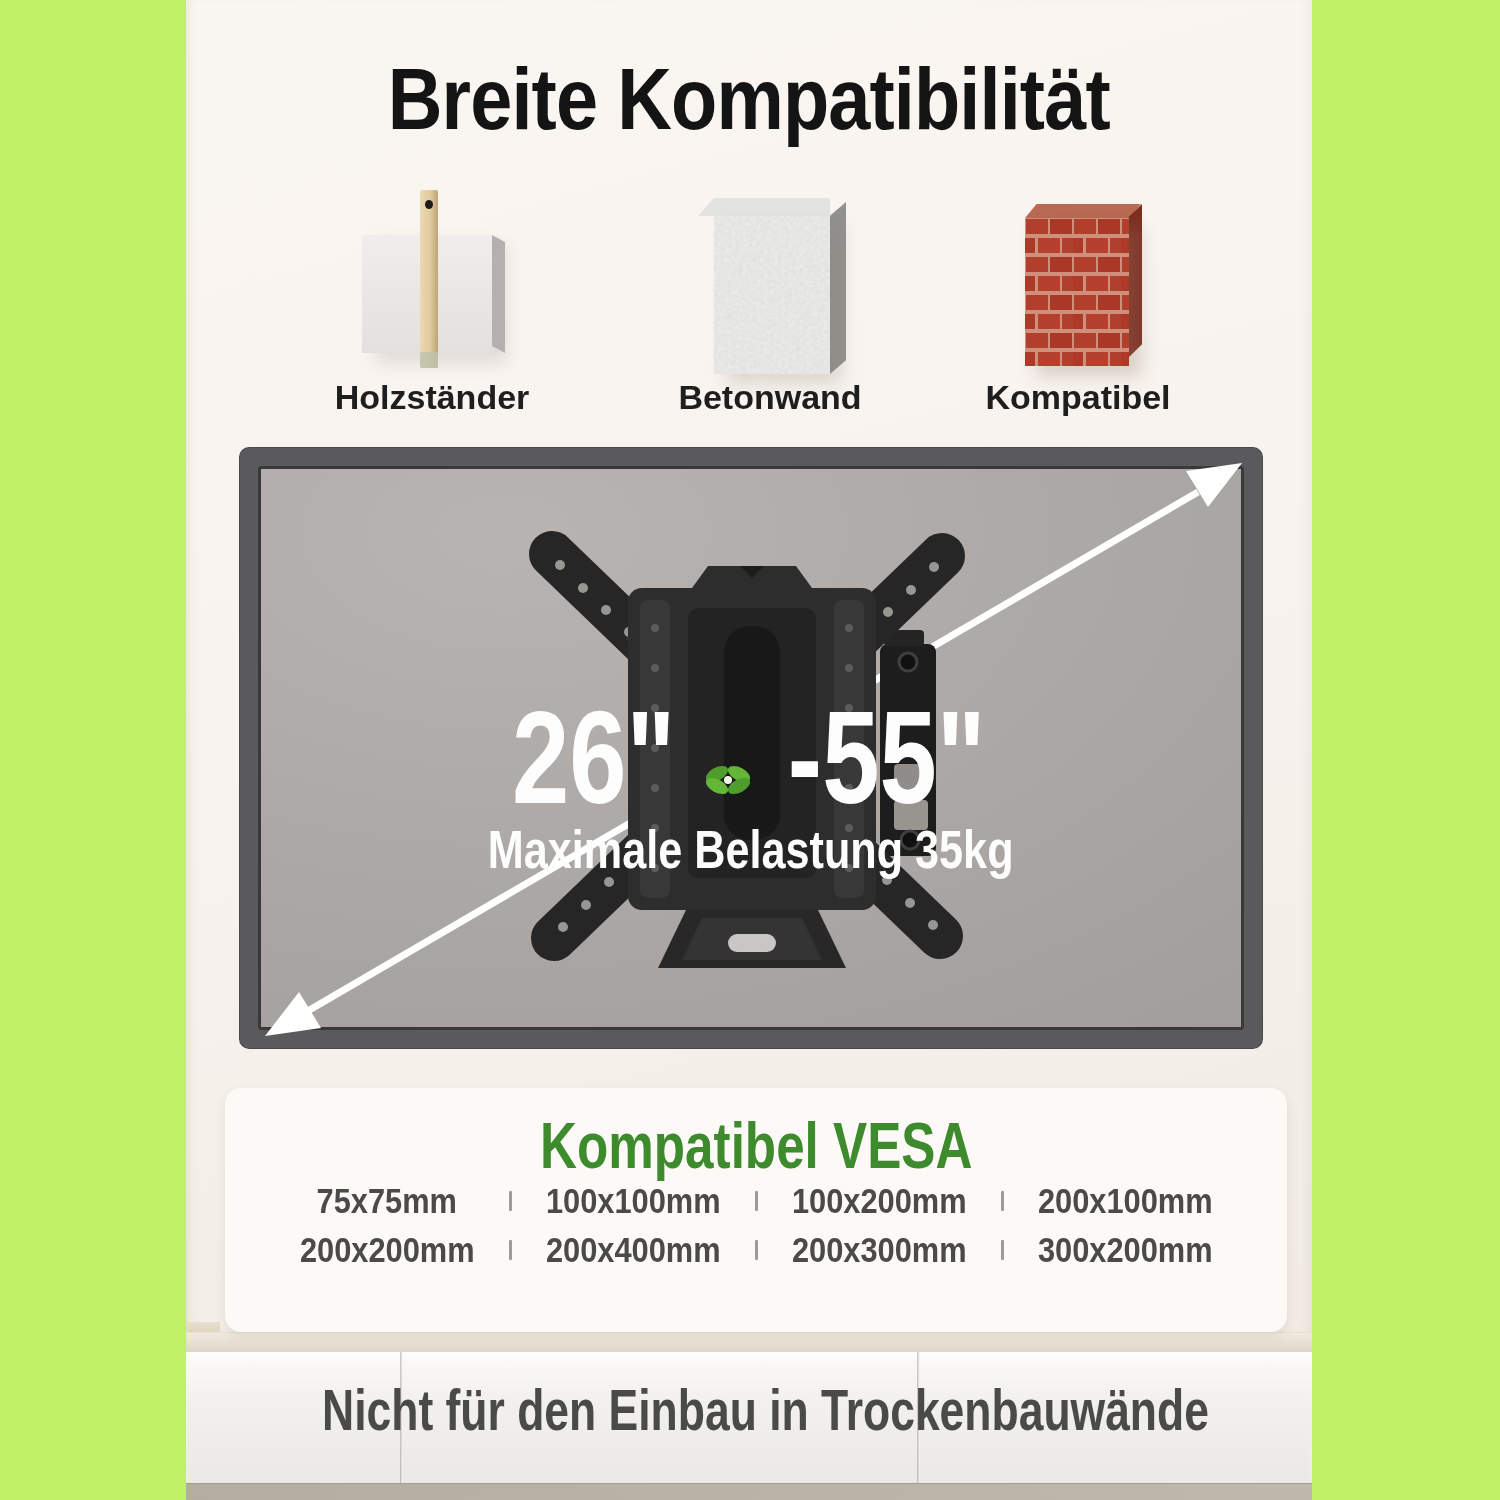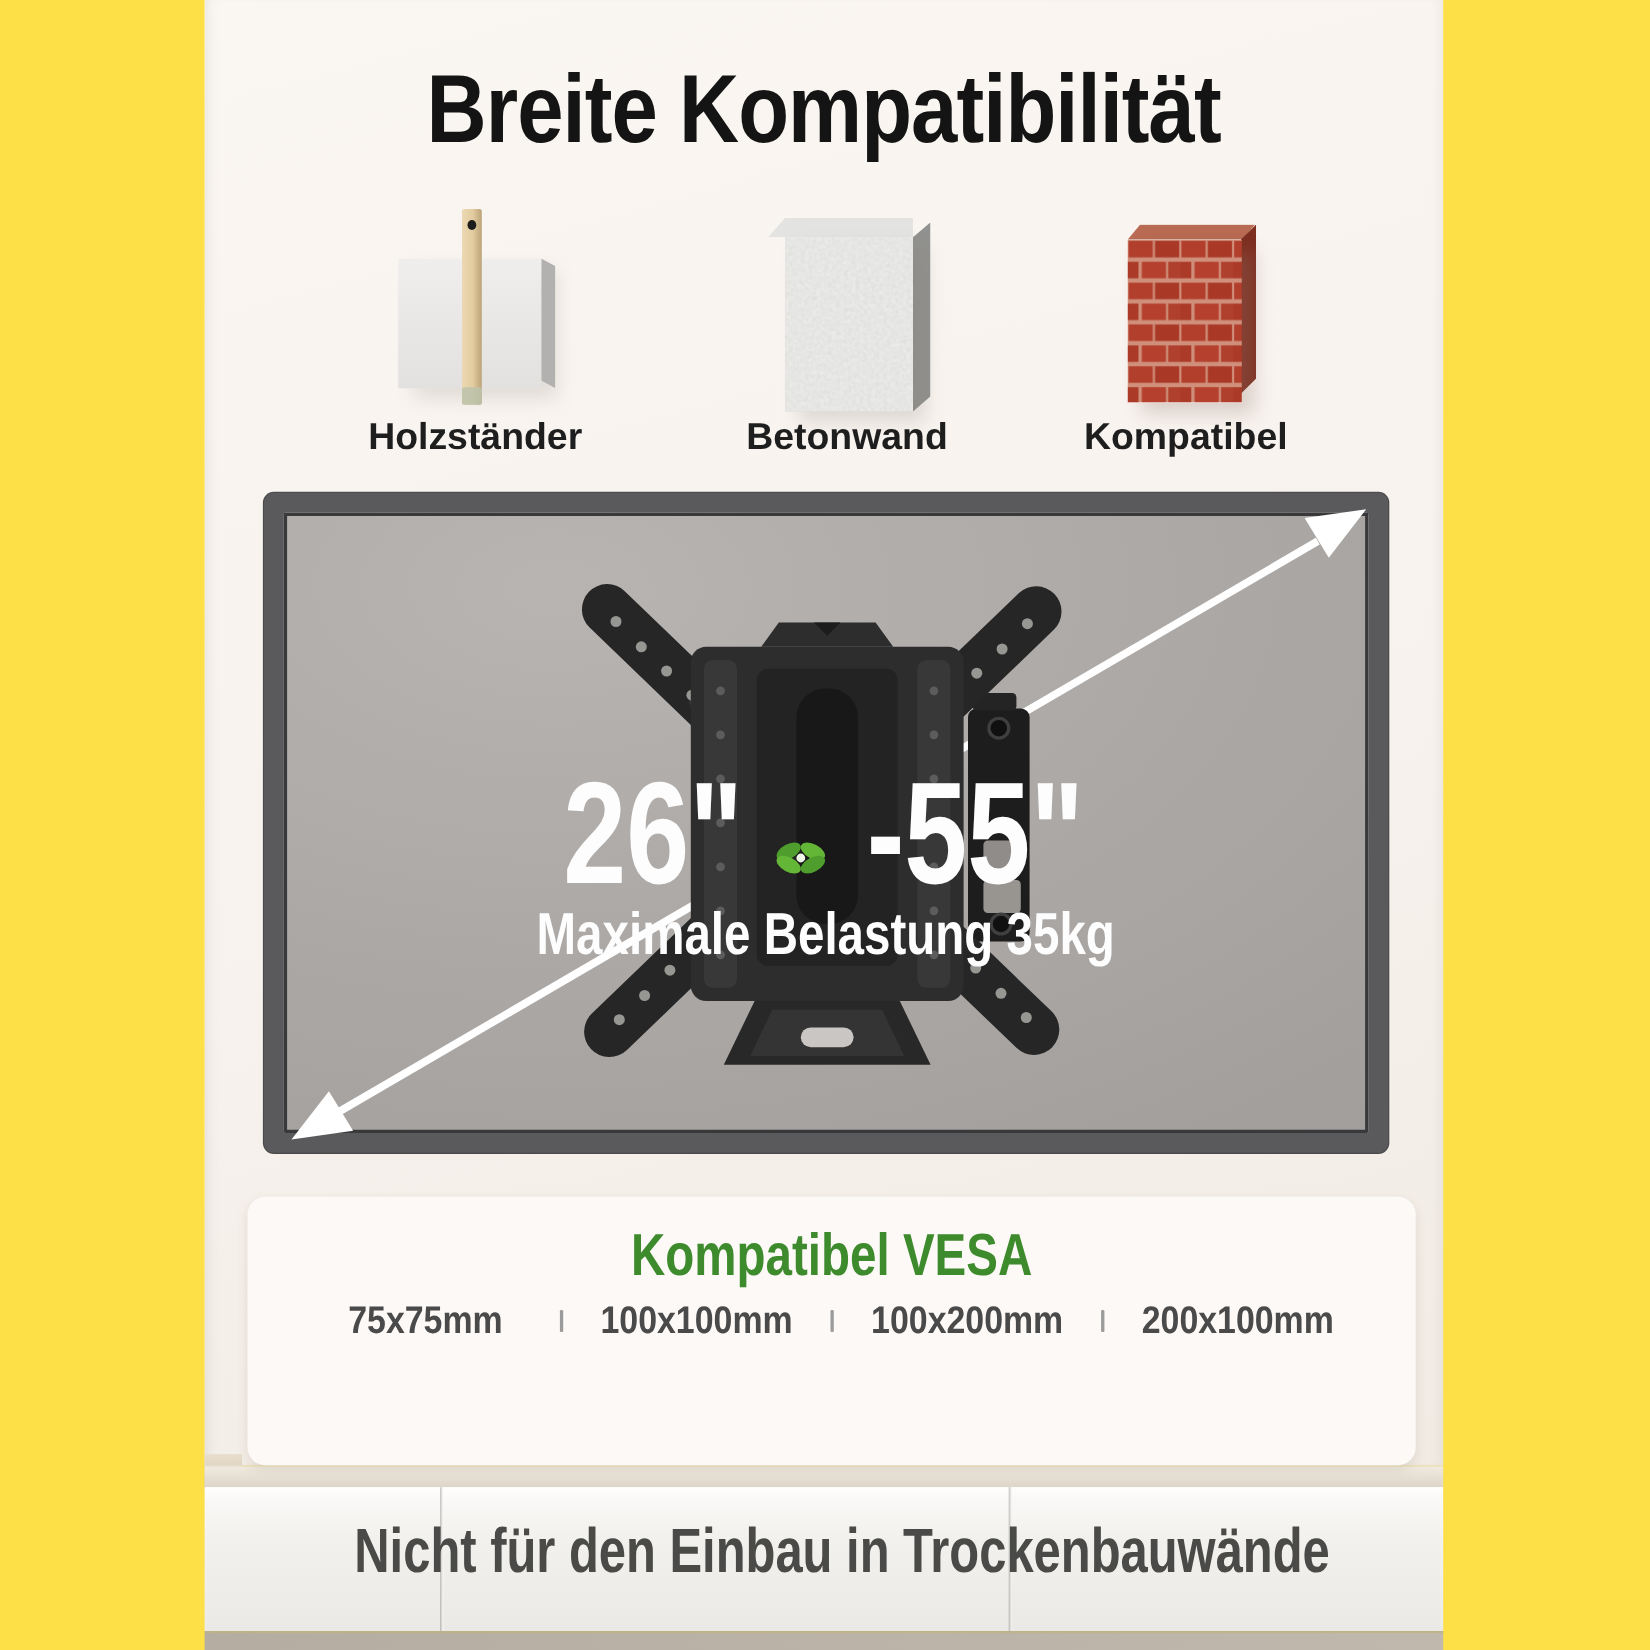--- a/index.html
+++ b/index.html
@@ -1,16 +1,16 @@
 <!DOCTYPE html>
 <html><head>
 <meta charset="utf-8">
 <style>
   html,body{margin:0;padding:0;background:#ffffff;}
-  .canvas{position:relative;width:1500px;height:1500px;background:#fde047;overflow:hidden;
+  .canvas{position:relative;width:1500px;height:1500px;background:#bef264;overflow:hidden;
           font-family:"Liberation Sans", sans-serif;}
   
   .wall{position:absolute;left:186px;top:0;width:1126px;height:1332px;
         background:linear-gradient(165deg,#faf6f2 0%,#f7f2ed 55%,#f1ebe4 100%);
         box-shadow:inset 10px 0 14px -10px rgba(0,0,0,.10), inset -10px 0 14px -10px rgba(0,0,0,.08);}
   .counter-edge{position:absolute;left:186px;top:1332px;width:1126px;height:20px;
         background:linear-gradient(#f0eae0,#ddd4c6);border-top:1px solid #e6dfd3;}
   .counter-cap{position:absolute;left:186px;top:1322px;width:34px;height:32px;
         background:linear-gradient(#e8decb,#cfc3ad);}
   .cabinet{position:absolute;left:186px;top:1352px;width:1126px;height:131px;
@@ -64,21 +64,21 @@
       align-items:flex-start;z-index:5;color:#fdfdfd;font-weight:700;font-size:132px;line-height:1;}
   .size-row .cx{transform:scaleX(.78);}
   .size-gap{position:relative;width:62px;height:120px;}
   .size-gap svg{position:absolute;left:6px;top:68px;}
   .maxload{position:absolute;left:0;top:374px;width:100%;text-align:center;z-index:5;
       color:#fdfdfd;font-weight:700;font-size:54px;line-height:1;}
   .maxload .cx{transform:scaleX(.80);}
   
   .vesa{position:absolute;left:225px;top:1088px;width:1062px;height:244px;border-radius:16px;
         background:#fcf9f6;box-shadow:0 4px 10px rgba(180,168,155,.28);}
-  .vesa-heading{margin-top:26px;text-align:center;font-size:54px;font-weight:700;line-height:1;}
+  .vesa-heading{margin-top:26px;text-align:center;font-size:64px;font-weight:700;line-height:1;}
   .vesa-rows{position:absolute;left:0;right:0;top:88px;}
   .vesa-row{height:49px;display:grid;grid-template-columns:236px 10px 236px 10px 236px 10px 236px;
         justify-content:center;align-items:center;}
   .vesa-cell{text-align:center;font-size:35px;font-weight:700;color:#4a4a4a;line-height:1;}
   .vesa-cell .cx{transform:scaleX(.88);}
   .vesa-div{width:3px;height:20px;background:#9b9b9b;margin:0 auto;border-radius:1px;}
   
   .warning{position:absolute;left:186px;top:1372px;width:1132px;height:76px;
         display:flex;align-items:center;justify-content:center;gap:26px;z-index:3;}
   .warning-text{font-size:57px;font-weight:700;color:#4a4a49;line-height:1;}
@@ -265,20 +265,29 @@
     <div class="vesa-rows">
       <div class="vesa-row">
         <div class="vesa-cell"><span class="cx">75x75mm</span></div>
         <div class="vesa-div"></div>
         <div class="vesa-cell"><span class="cx">100x100mm</span></div>
         <div class="vesa-div"></div>
         <div class="vesa-cell"><span class="cx">100x200mm</span></div>
         <div class="vesa-div"></div>
         <div class="vesa-cell"><span class="cx">200x100mm</span></div>
       </div>
+      <div class="vesa-row">
+        <div class="vesa-cell"><span class="cx">200x200mm</span></div>
+        <div class="vesa-div"></div>
+        <div class="vesa-cell"><span class="cx">200x400mm</span></div>
+        <div class="vesa-div"></div>
+        <div class="vesa-cell"><span class="cx">200x300mm</span></div>
+        <div class="vesa-div"></div>
+        <div class="vesa-cell"><span class="cx">300x200mm</span></div>
+      </div>
     </div>
   </div>
 
   <div class="warning">
     <svg width="78" height="70" viewBox="0 0 78 70">
       <path d="M34 6 Q39 -2 44 6 L75 60 Q79 68 69 68 L9 68 Q-1 68 3 60 Z" fill="#c1272d"></path>
       <rect x="34.5" y="20" width="9" height="28" rx="4.5" fill="#ffffff"></rect>
       <circle cx="39" cy="57" r="5.5" fill="#ffffff"></circle>
     </svg>
     <div class="warning-text">

